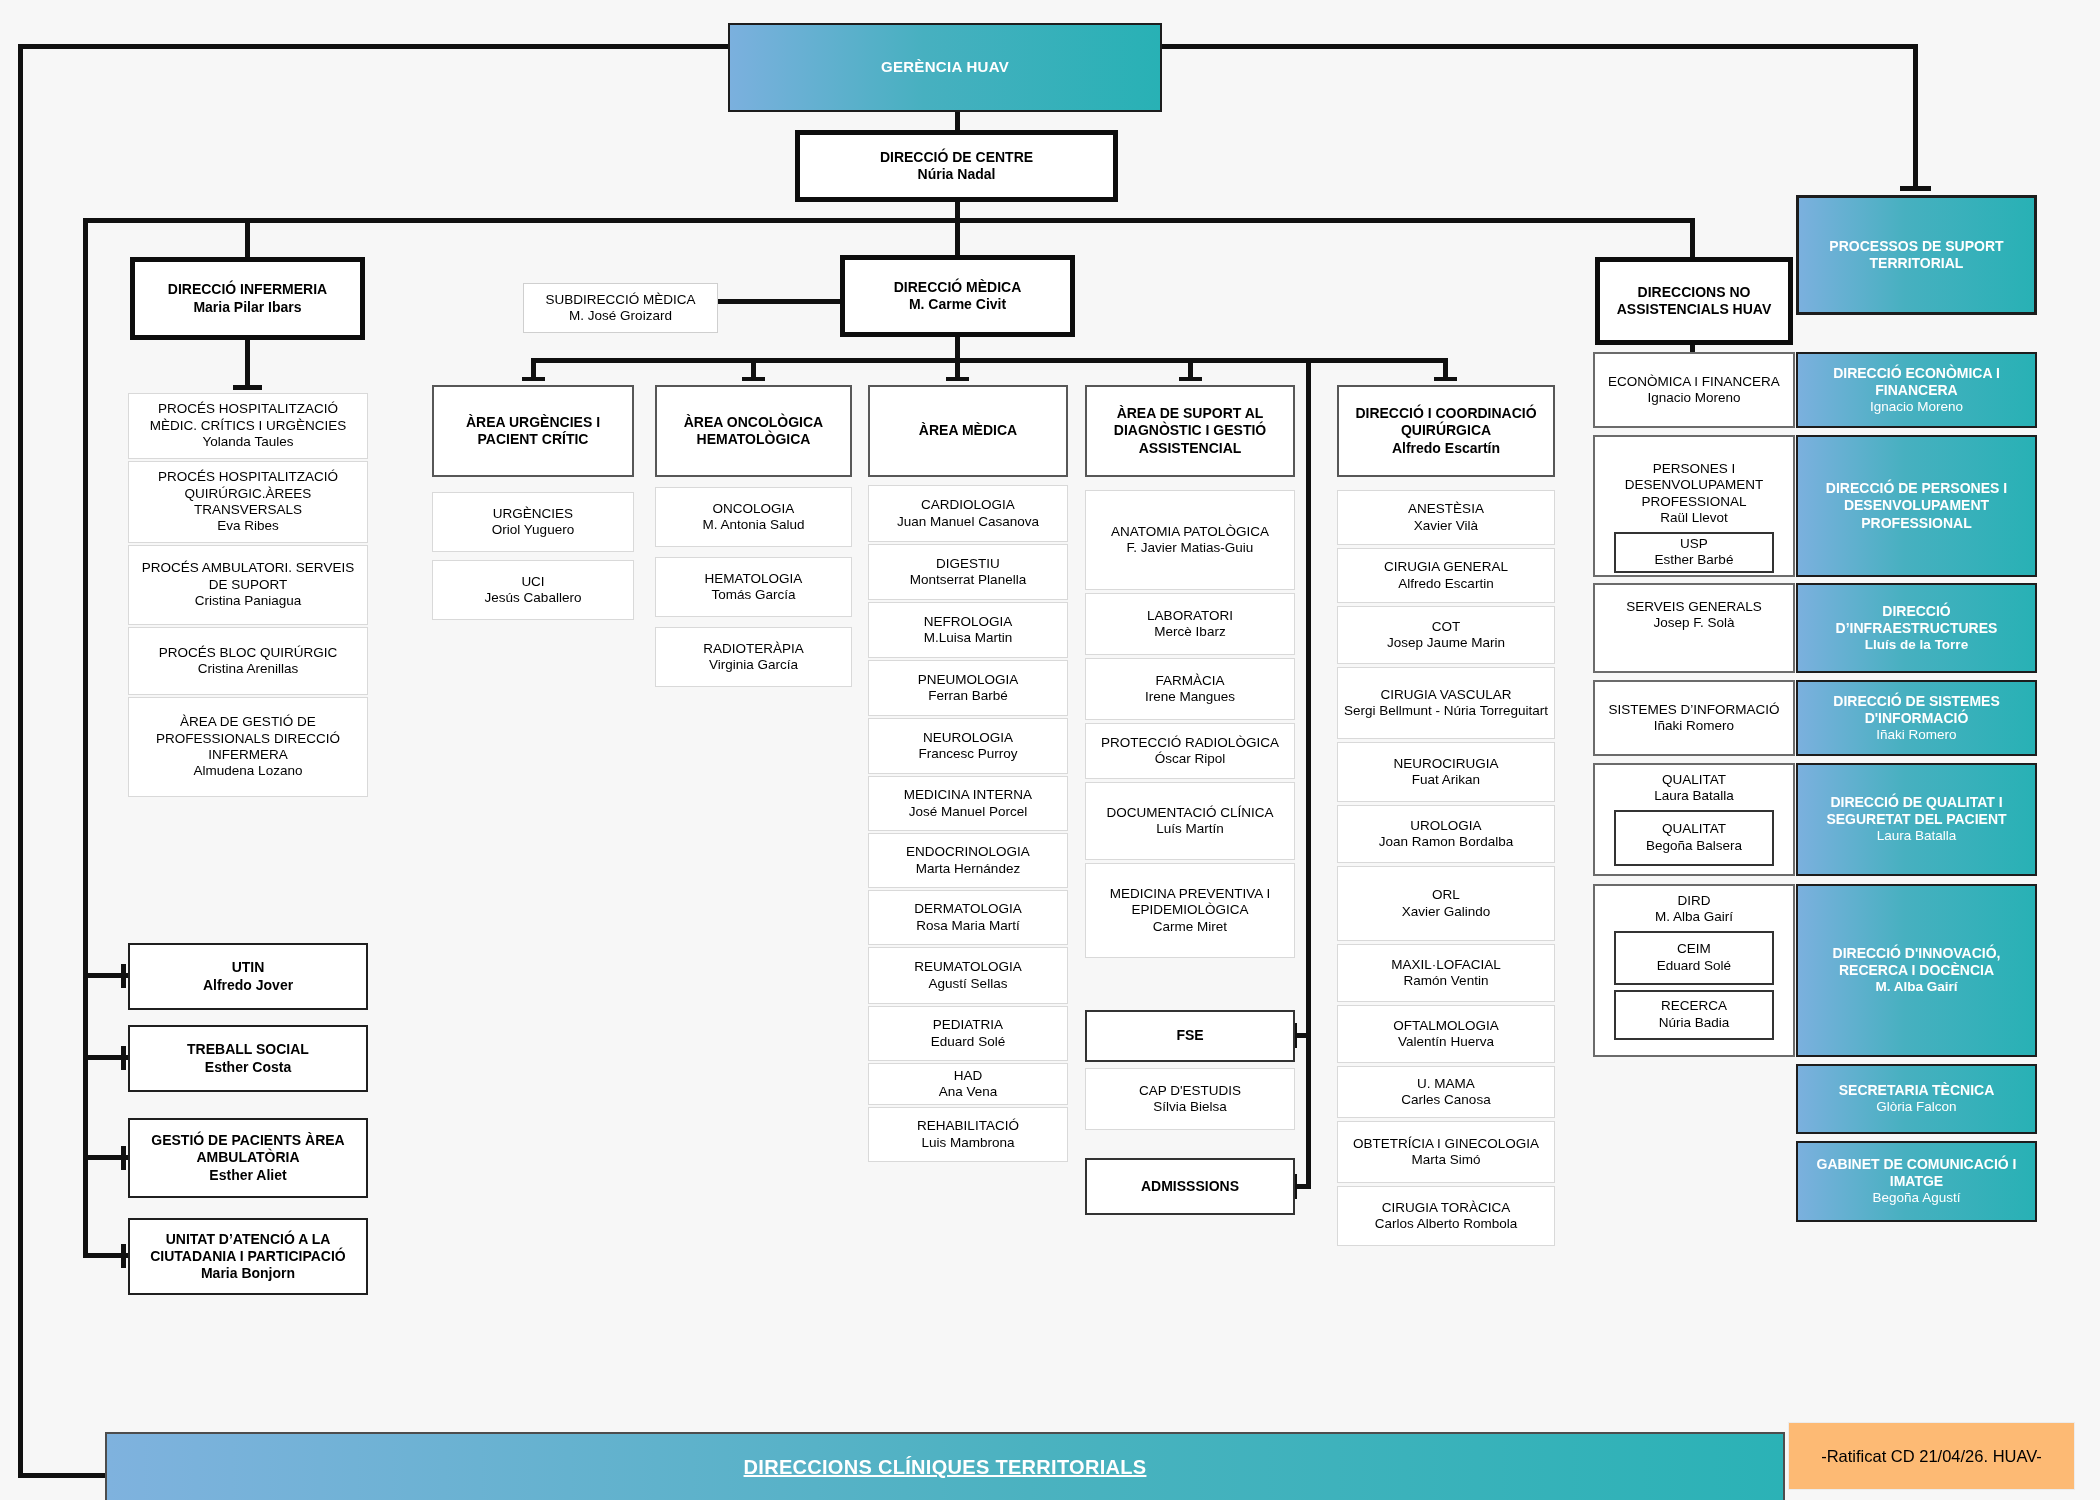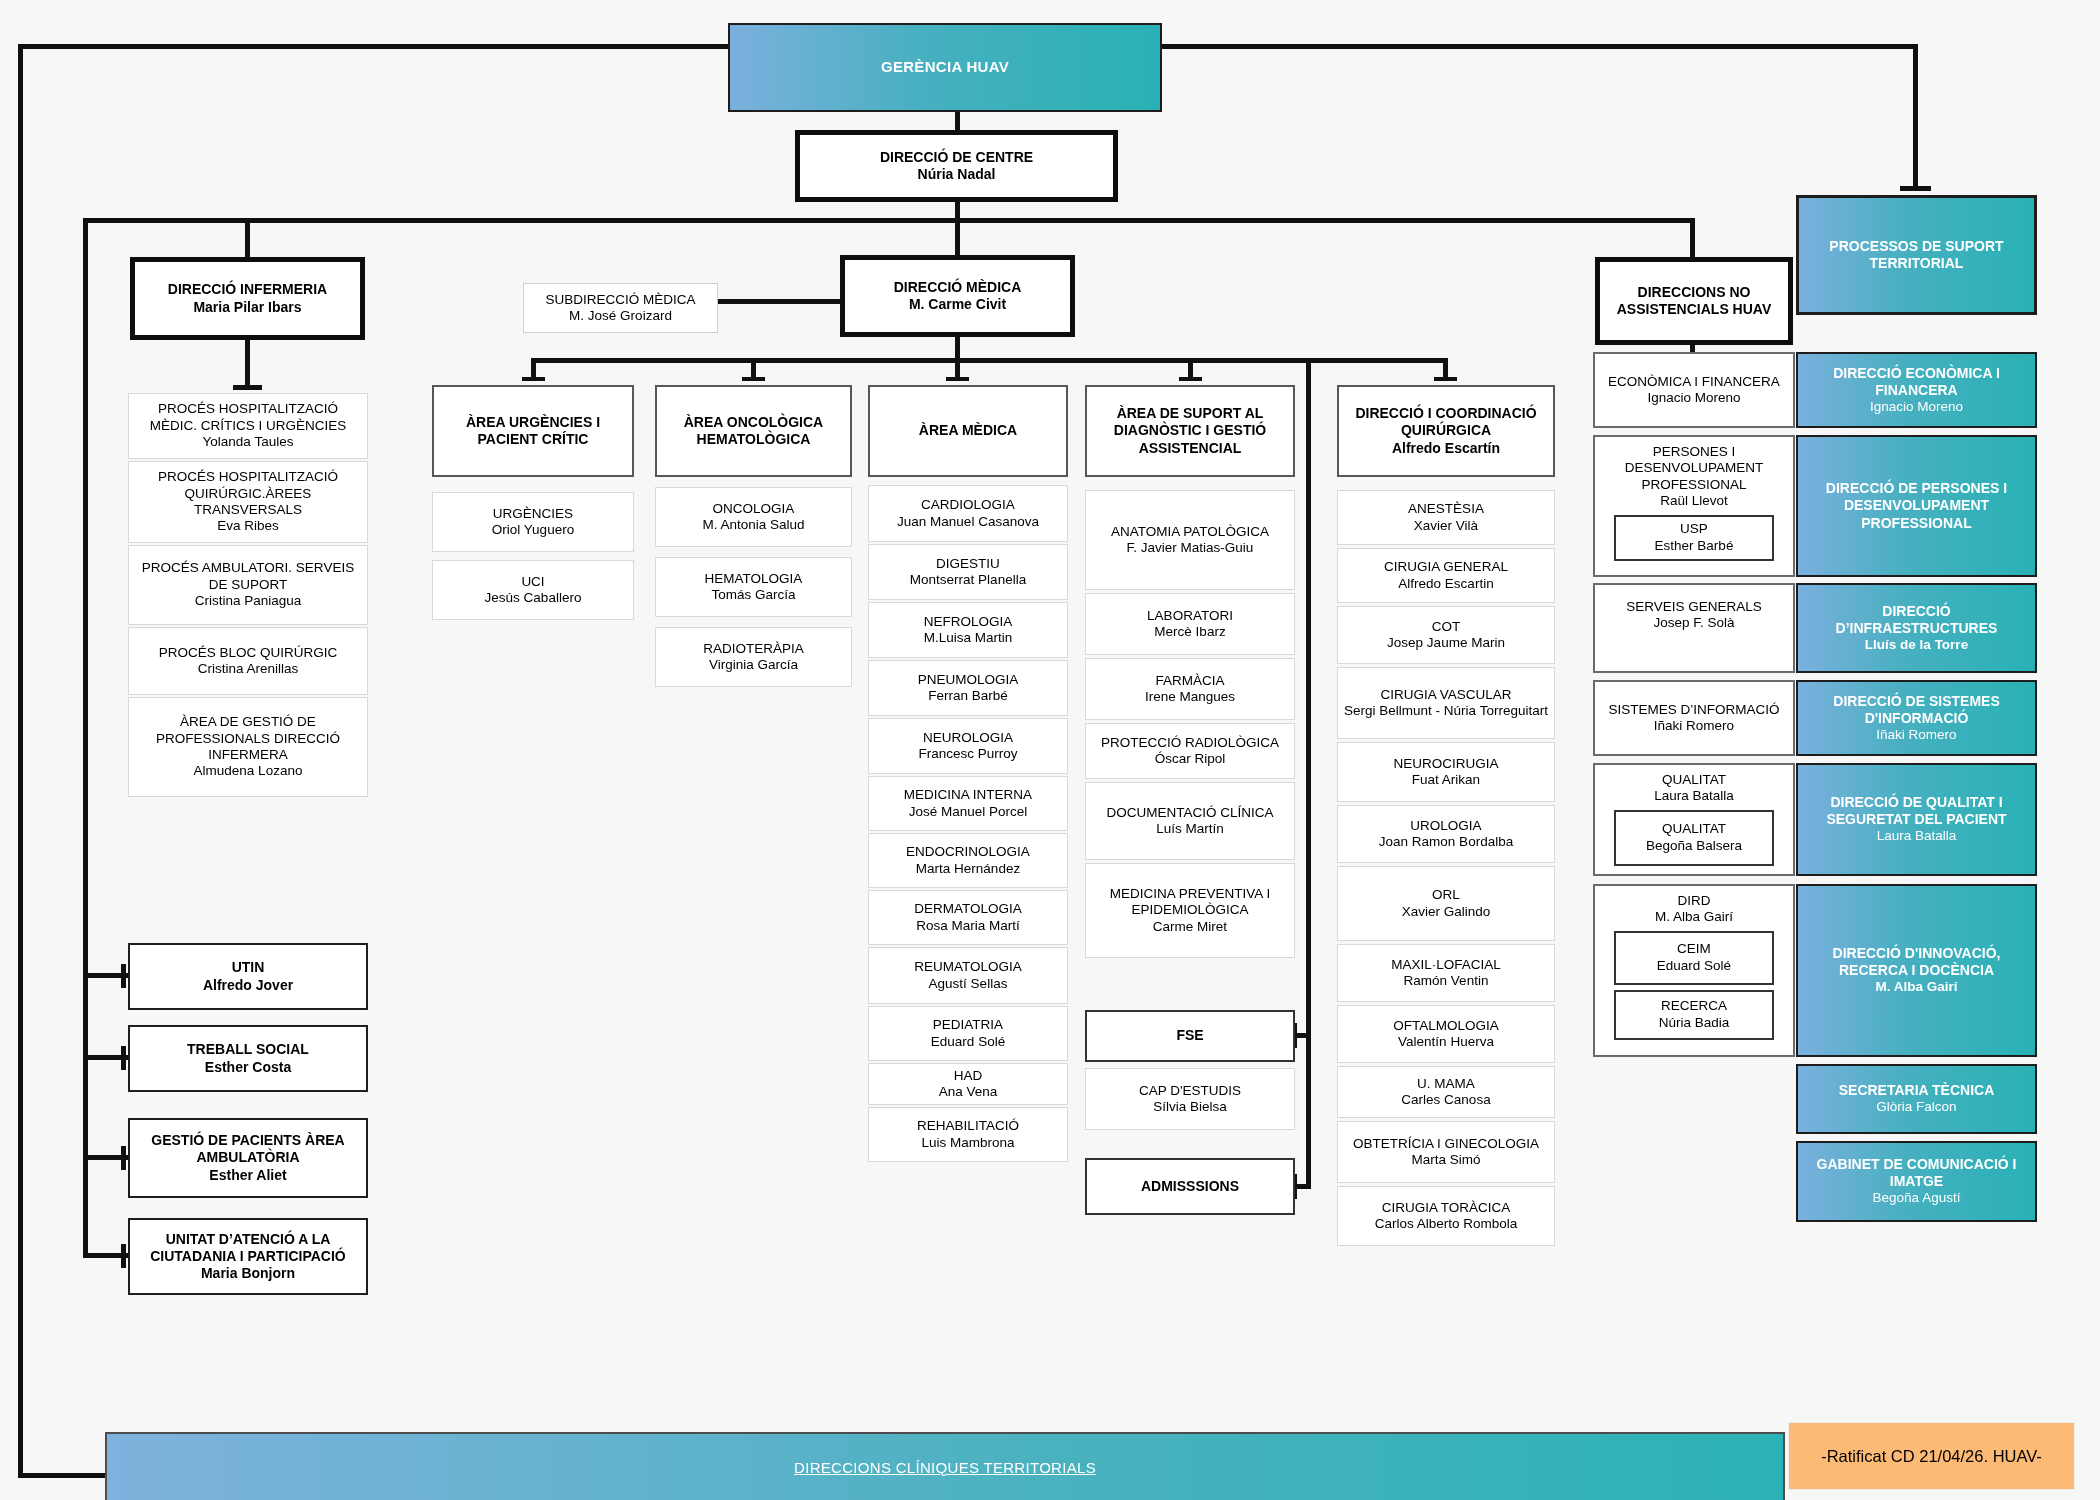--- a/index.html
+++ b/index.html
@@ -38,21 +38,21 @@
   .teal .n{font-size:13.5px;}
   .teal .n.nb{font-weight:bold;}
   .big .t{font-size:15px;font-weight:bold;letter-spacing:.3px;}
   .stack{position:absolute;display:flex;flex-direction:column;}
   .stack .item{position:relative;width:100%;}
   #bottom-bar{
     position:absolute;background:linear-gradient(90deg,#7fb2de 0%,#4bb2c0 55%,#2bb2b6 100%);
     border:2px solid #4d4d4d;border-bottom:none;box-sizing:border-box;
     display:flex;align-items:center;justify-content:center;
   }
-  #bottom-bar span{color:#fff;font-weight:normal;font-size:15px;text-decoration:underline;letter-spacing:.3px;}
+  #bottom-bar span{color:#fff;font-weight:bold;font-size:20px;text-decoration:underline;letter-spacing:.3px;}
   #footnote{
     position:absolute;background:#fdba74;display:flex;align-items:center;justify-content:center;
     font-size:16.5px;border:1px solid #ececec;text-align:center;
   }
 </style>
 </head>
 <body>
 
 <div id="canvas">
 
@@ -347,21 +347,21 @@
   </div>
 
   <div class="box thick" style="left:1595px;top:257px;width:198px;height:88px">
     <div class="t">DIRECCIONS NO ASSISTENCIALS HUAV</div>
   </div>
 
   <div class="box rlist" style="left:1593px;top:352px;width:202px;height:76px">
     <div class="t">ECONÒMICA I FINANCERA</div>
     <div class="n">Ignacio Moreno</div>
   </div>
-  <div class="box rlist" style="left:1593px;top:435px;width:202px;height:142px;justify-content:flex-start;padding-top:7px">
+  <div class="box rlist" style="left:1593px;top:435px;width:202px;height:142px;justify-content:flex-start;padding-top:24px">
     <div class="t">PERSONES I DESENVOLUPAMENT PROFESSIONAL</div>
     <div class="n">Raül Llevot</div>
     <div class="child" style="height:46px">
       <div class="t" style="font-weight:normal">USP</div>
       <div class="n">Esther Barbé</div>
     </div>
   </div>
   <div class="box rlist" style="left:1593px;top:583px;width:202px;height:90px;justify-content:flex-start;padding-top:14px">
     <div class="t">SERVEIS GENERALS</div>
     <div class="n">Josep F. Solà</div>

